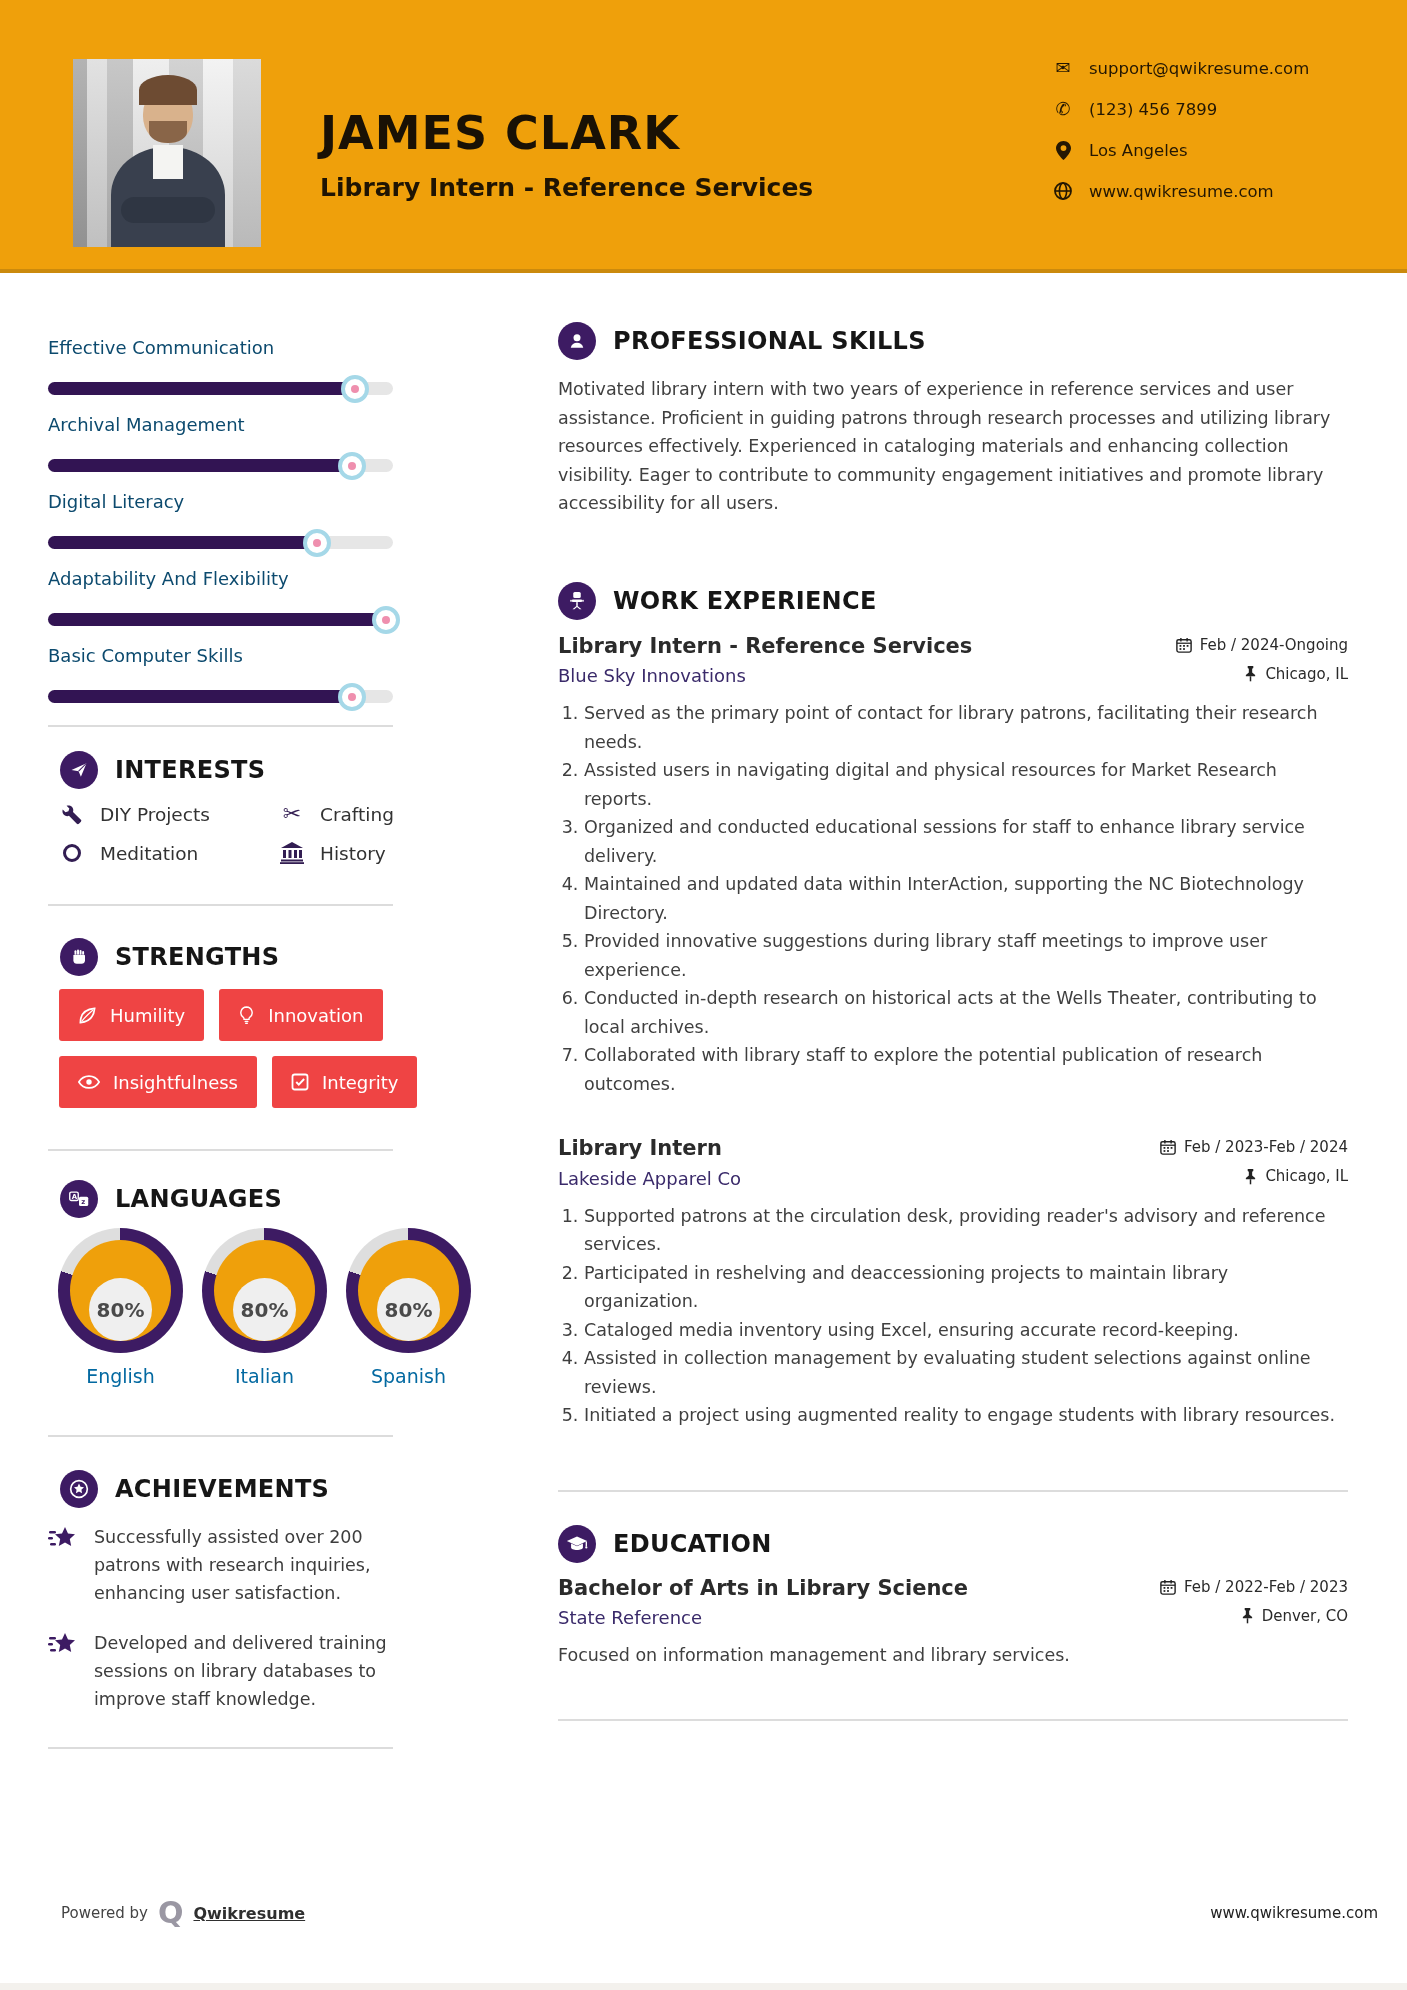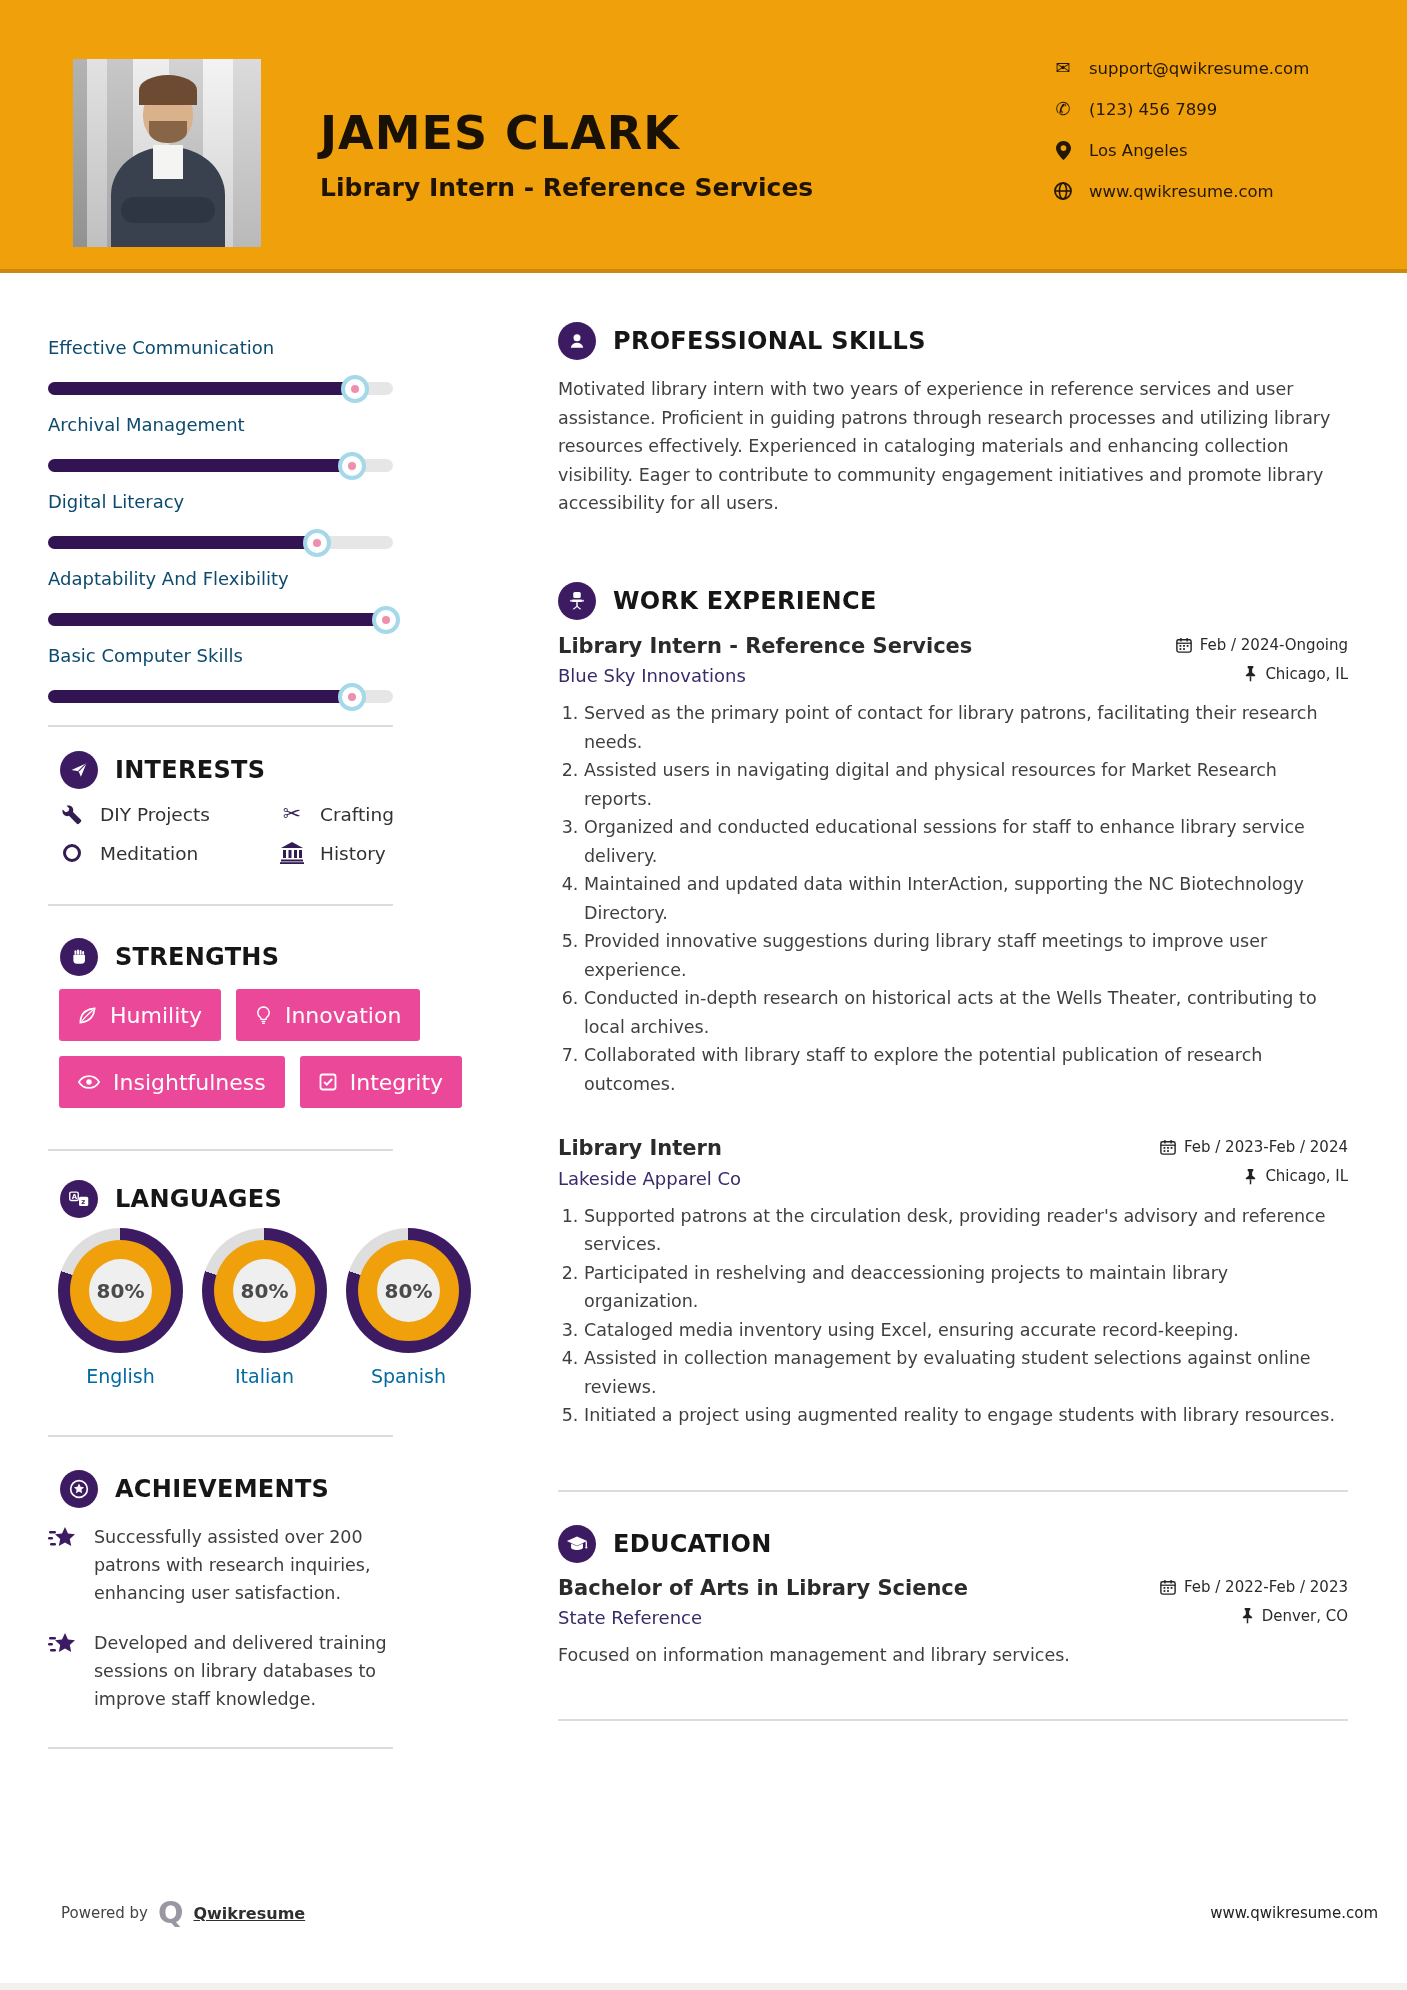--- a/index.html
+++ b/index.html
@@ -69,30 +69,30 @@
 
   
   .interest-grid { margin:14px 0 0 10px; display:grid; grid-template-columns:220px auto; row-gap:17px; }
   .interest-item { display:flex; align-items:center; gap:14px; font-size:18.5px; color:#323232; }
   .interest-ic { width:28px; display:flex; justify-content:center; color:#321d52; font-size:22px; line-height:1; }
   .ring { width:18px; height:18px; border:3px solid #321d52; border-radius:50%; }
 
   
   .badges { margin:13px 0 0 11px; display:flex; flex-wrap:wrap; gap:15px; width:420px; }
   .badge {
-    display:flex; align-items:center; gap:13px; background:#ec4899; color:#ffffff;
-    padding:14px 19px; border-radius:3px; font-size:22px; font-weight:500; height:52px;
+    display:flex; align-items:center; gap:13px; background:#ef4444; color:#ffffff;
+    padding:14px 19px; border-radius:3px; font-size:18px; font-weight:500; height:52px;
   }
   .badge .b-ic { display:flex; font-size:19px; line-height:1; }
 
   
   .gauges { margin:10px 0 0 10px; display:flex; gap:19px; }
   .gauge-wrap { display:flex; flex-direction:column; align-items:center; width:125px; }
   .gauge { width:125px; height:125px; border-radius:50%; display:flex; align-items:center; justify-content:center; background:#dedede; }
-  .gauge-orange { width:101px; height:101px; border-radius:50%; background:#efa00b; display:flex; align-items:center; justify-content:center; }
+  .gauge-orange { width:101px; height:101px; border-radius:50%; background:#efa00b; display:flex; align-items:flex-end; justify-content:center; }
   .gauge-center { width:63px; height:63px; border-radius:50%; background:#efefef; display:flex; align-items:center; justify-content:center; font-size:20px; font-weight:700; color:#4a4a4a; }
   .gauge-label { margin-top:12px; font-size:19px; color:#0369a1; }
 
   
   .ach-list { margin-top:15px; display:flex; flex-direction:column; gap:22px; }
   .ach-item { display:flex; gap:14px; }
   .ach-ic { width:32px; flex-shrink:0; color:#3d1b63; padding-top:2px; }
   .ach-txt { font-size:17.5px; line-height:28px; color:#3c3c3c; width:300px; }
 
   

